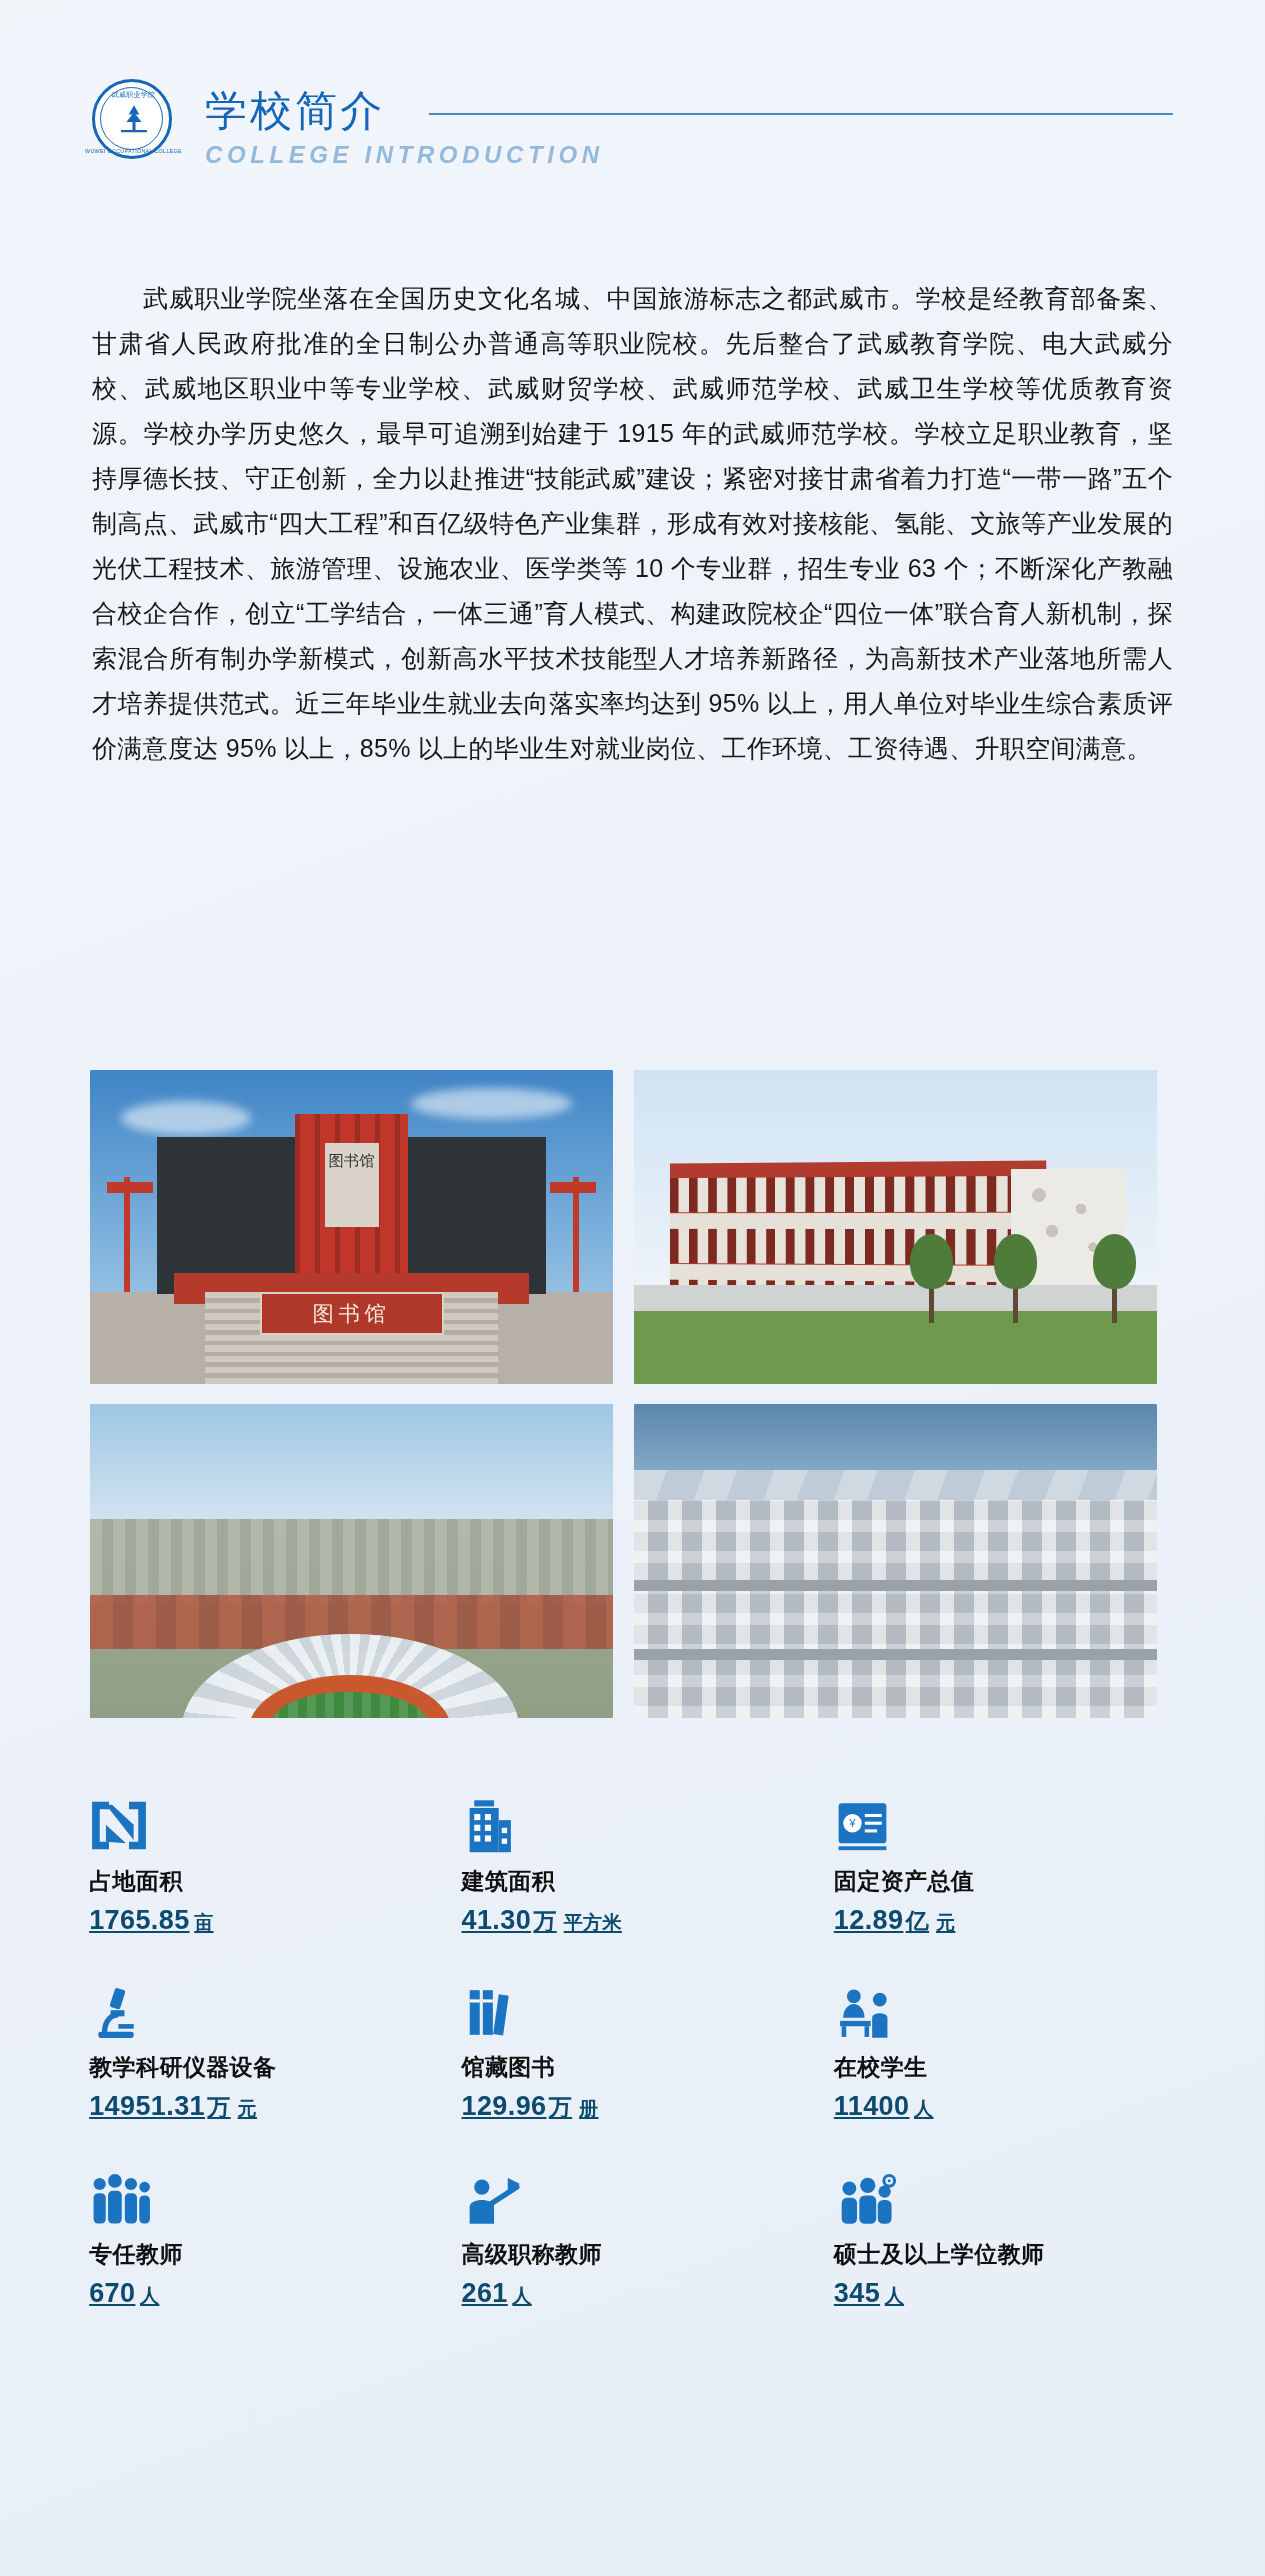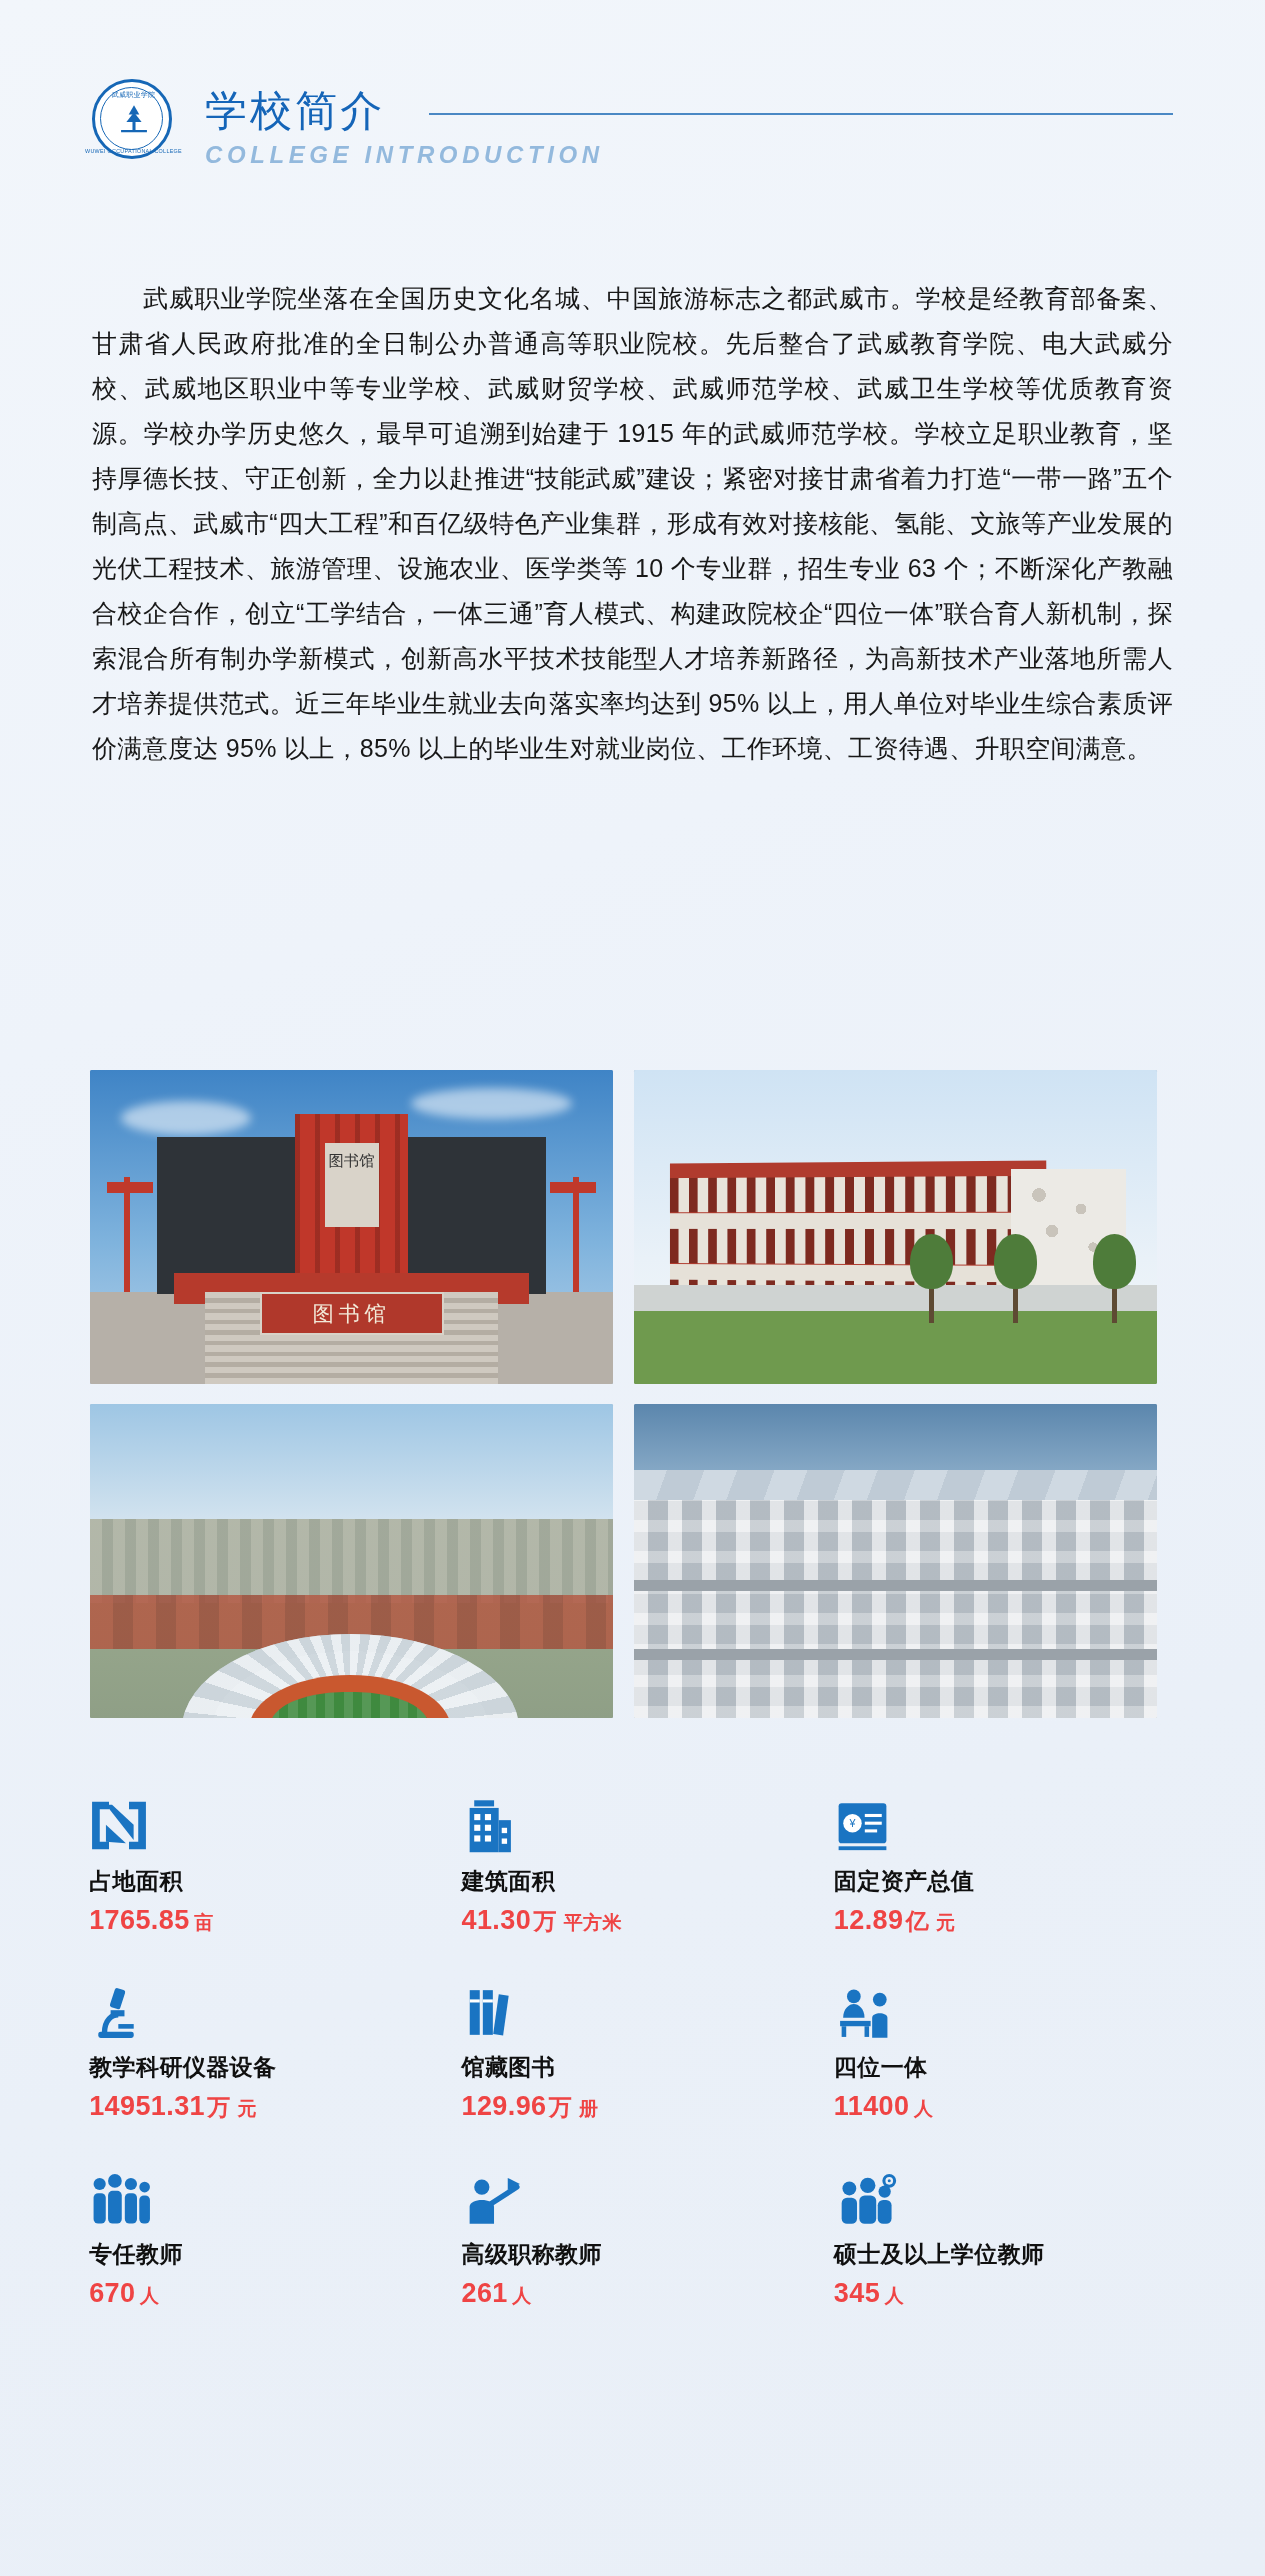--- a/index.html
+++ b/index.html
@@ -233,23 +233,24 @@
   .stat-label {
     font-size: 23px;
     color: #101010;
     font-weight: bold;
     line-height: 1.2;
     margin-bottom: 9.2px;
     letter-spacing: 0.4px;
   }
   .stat-value {
     font-size: 27px;
-    color: #ef4444;
+    color: #0c4a6e;
     font-weight: bold;
     letter-spacing: 0.4px;
+    text-decoration: underline;
   }
   .stat-value .unit {
     font-size: 19px;
     font-weight: bold;
     margin-left: 4.6px;
   }
   .stat-value .mid {
     font-size: 23px;
     margin: 0 2.3px;
   }
@@ -458,21 +459,21 @@
           <svg width="58" height="57" viewBox="0 0 76 74">
             <circle cx="26" cy="16" r="9" fill="#1a74c2"></circle>
             <path d="M12 44 c0-12 8-18 14-18 s14 6 14 18 z" fill="#1a74c2"></path>
             <rect x="8" y="48" width="40" height="7" fill="#1a74c2"></rect>
             <rect x="10" y="55" width="6" height="14" fill="#1a74c2"></rect>
             <rect x="40" y="55" width="6" height="14" fill="#1a74c2"></rect>
             <circle cx="60" cy="20" r="9" fill="#1a74c2"></circle>
             <path d="M50 70 v-26 c0-8 20-8 20 0 v26 z" fill="#1a74c2"></path>
           </svg>
         </div>
-        <div class="stat-label">四位一体</div>
+        <div class="stat-label">在校学生</div>
         <div class="stat-value">
           <span>11400</span><span class="unit">人</span>
         </div>
       </div>
 
     </div>
 
     <div class="stat-row">
 
       <div class="stat">

